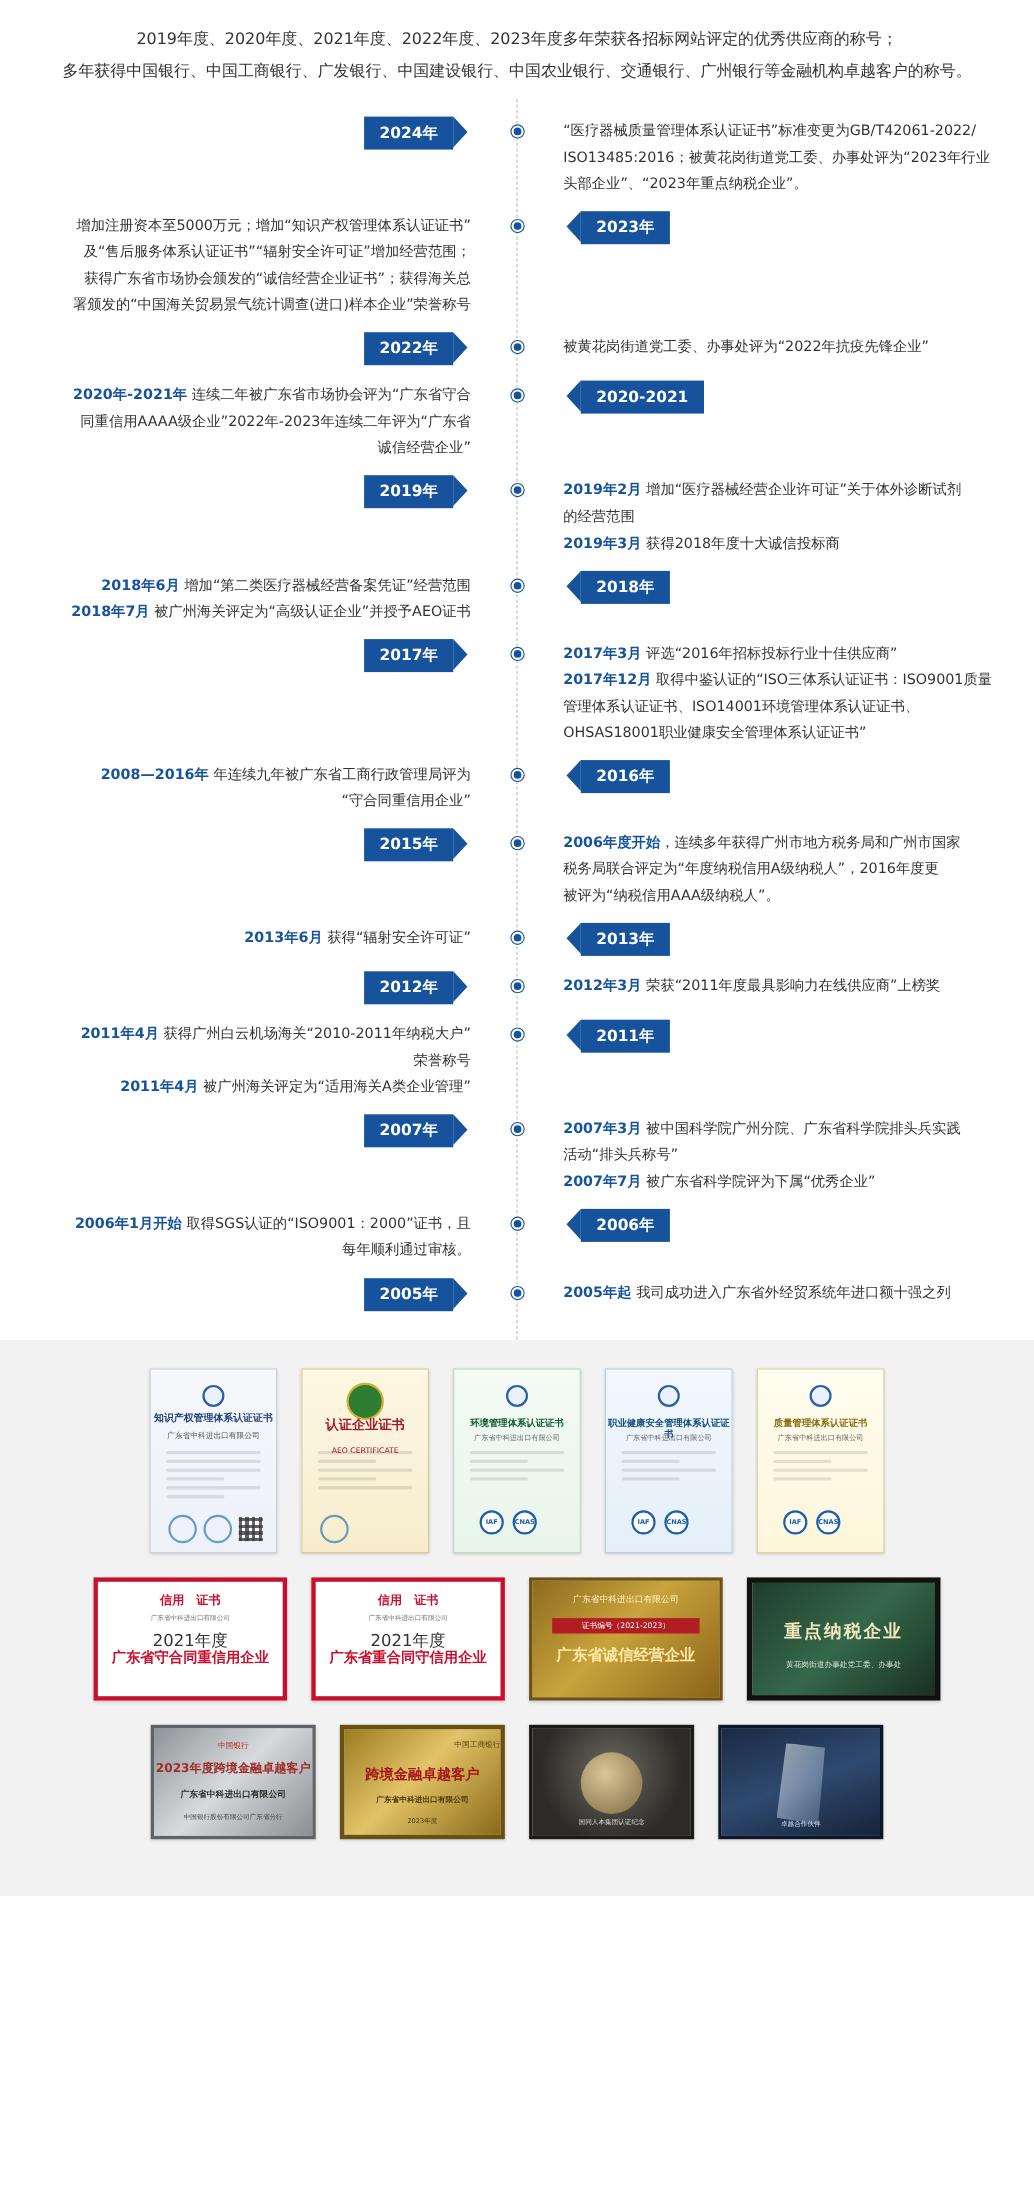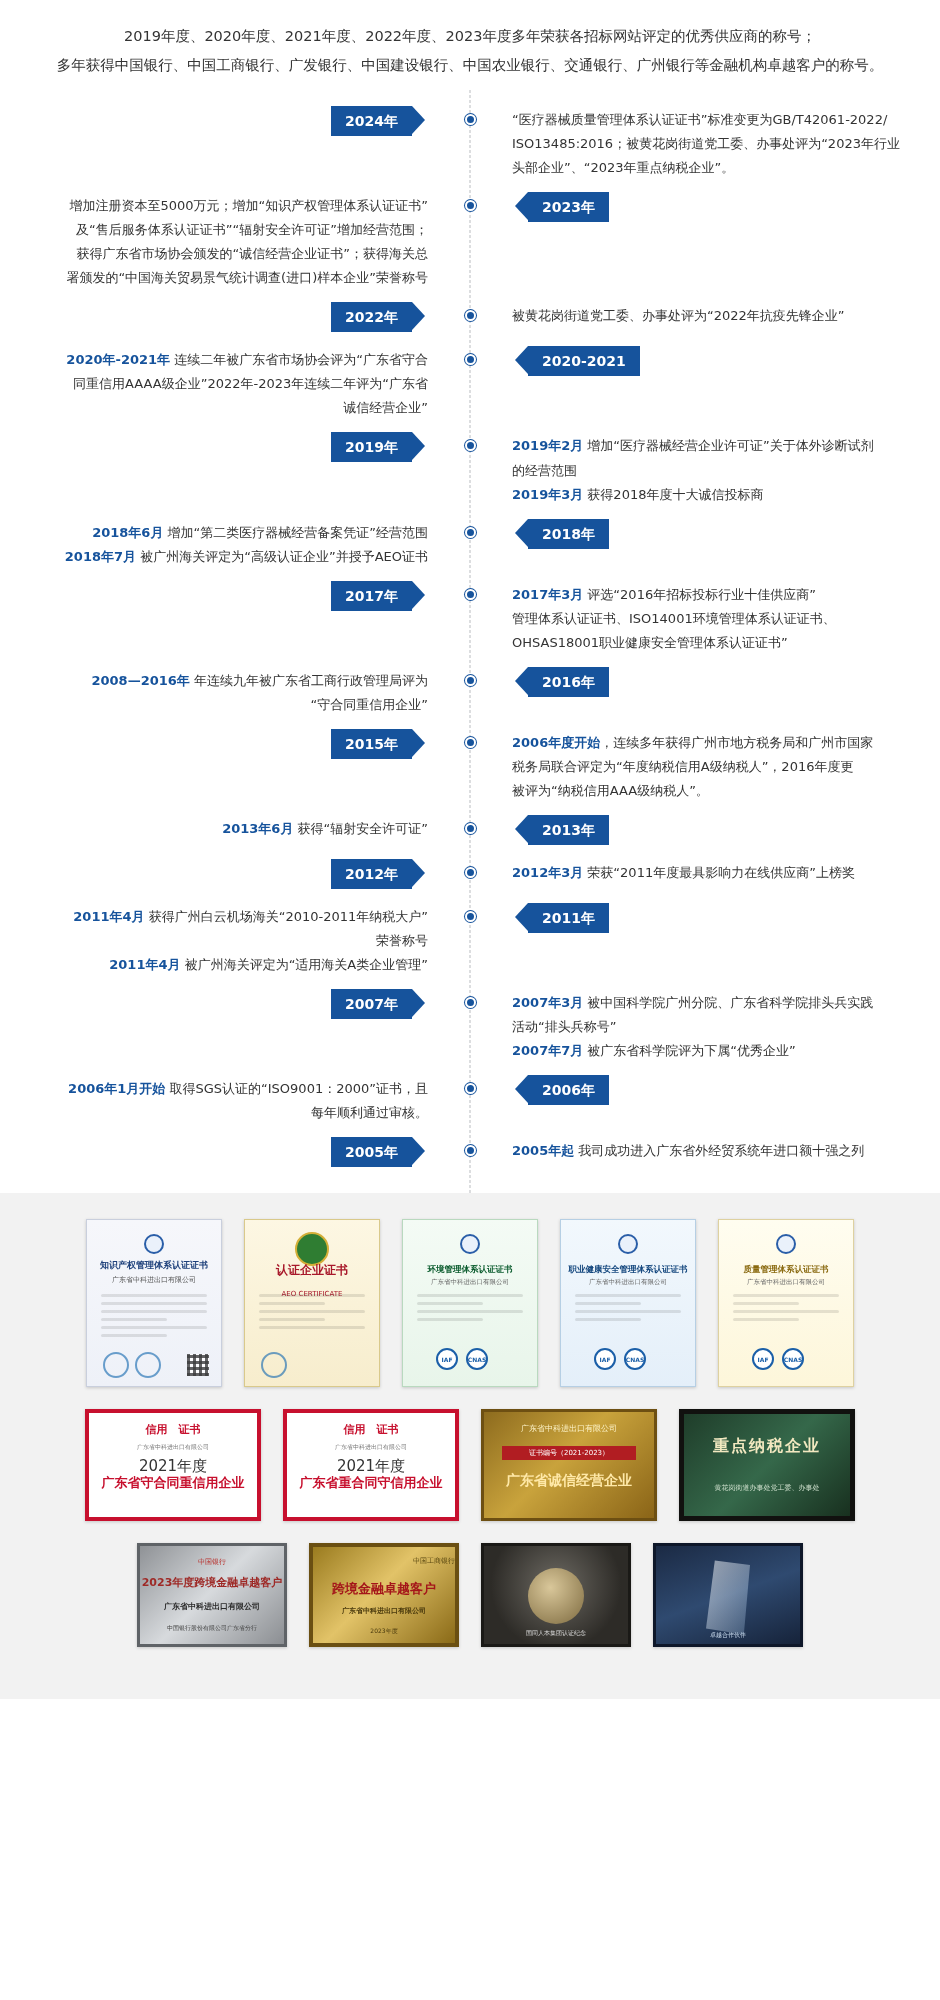--- a/index.html
+++ b/index.html
@@ -146,21 +146,21 @@
   }
   .cert .capt {
     position: absolute;
     left: 0; right: 0;
     text-align: center;
     font-weight: bold;
     line-height: 1.25;
   }
 
   
-  .c-a4 { width: 136px; height: 168px; }
+  .c-a4 { width: 116px; height: 168px; }
   .c-ip   { background: linear-gradient(#f6f7fb,#eef1f8); border:1px solid #c9cfdd; }
   .c-aeo  { background: linear-gradient(#fdf7e3,#f7edcd); border:1px solid #d9c98b; }
   .c-env  { background: linear-gradient(#f4fbf5,#e8f5ea); border:1px solid #b9d9bf; }
   .c-ohs  { background: linear-gradient(#f2f8fd,#e4eff9); border:1px solid #b6cfe4; }
   .c-qms  { background: linear-gradient(#fffdf0,#fdf6da); border:1px solid #ded1a0; }
 
   .c-a4 .seal {
     position:absolute; left:50%; top:14px; width:20px; height:20px;
     margin-left:-10px; border-radius:50%;
     border:2px solid #2a5ea8; background:#eaf1fb;
@@ -220,21 +220,21 @@
   }
   .c-plaque-gold .ttop { top:12px; font-size:8px; color:#fdf3c8; font-weight:normal;}
   .c-plaque-gold .tband { position:absolute; left:18px; right:18px; top:34px; height:14px; background:#b11d22; }
   .c-plaque-gold .tband span { display:block; font-size:7px; color:#fff; line-height:14px; text-align:center;}
   .c-plaque-gold .tmain { top:60px; font-size:14px; color:#ffe9a8; }
 
   .c-plaque-green {
     background: linear-gradient(135deg,#1f3d2a,#35684a 50%,#18301f);
     border:5px solid #11110f;
   }
-  .c-plaque-green .tmain { top:22px; font-size:16px; color:#f2e8c0; letter-spacing:2px;}
+  .c-plaque-green .tmain { top:34px; font-size:16px; color:#f2e8c0; letter-spacing:2px;}
   .c-plaque-green .tsub { top:70px; font-size:7px; color:#cfe0cd; font-weight:normal;}
 
   
   .c-h3 { width: 150px; height: 104px; }
   .c-silver {
     background: linear-gradient(135deg,#8f9296,#d7dadd 48%,#8b8e92);
     border:3px solid #5f6367;
   }
   .c-silver .ttop { top:12px; font-size:7px; color:#b9322f; font-weight:normal;}
   .c-silver .tmain { top:30px; font-size:11px; color:#9e2a27; }
@@ -376,20 +376,21 @@
       <div class="row">
         <div class="col left">
           <div class="flagcell">
             <div class="yearflag point-right">2017年</div>
           </div>
         </div>
         <span class="dot"></span>
         <div class="col right">
           <div class="desc">
             <p><span class="hl">2017年3月</span><span> 评选“2016年招标投标行业十佳供应商”</span></p>
+            <p><span class="hl">2017年12月</span><span> 取得中鉴认证的“ISO三体系认证证书：ISO9001质量</span></p>
             <p><span>管理体系认证证书、ISO14001环境管理体系认证证书、</span></p>
             <p><span>OHSAS18001职业健康安全管理体系认证证书”</span></p>
           </div>
         </div>
       </div>
       <div class="row">
         <div class="col left">
           <div class="desc">
             <p><span class="hl">2008—2016年</span><span> 年连续九年被广东省工商行政管理局评为</span></p>
             <p><span>“守合同重信用企业”</span></p>

